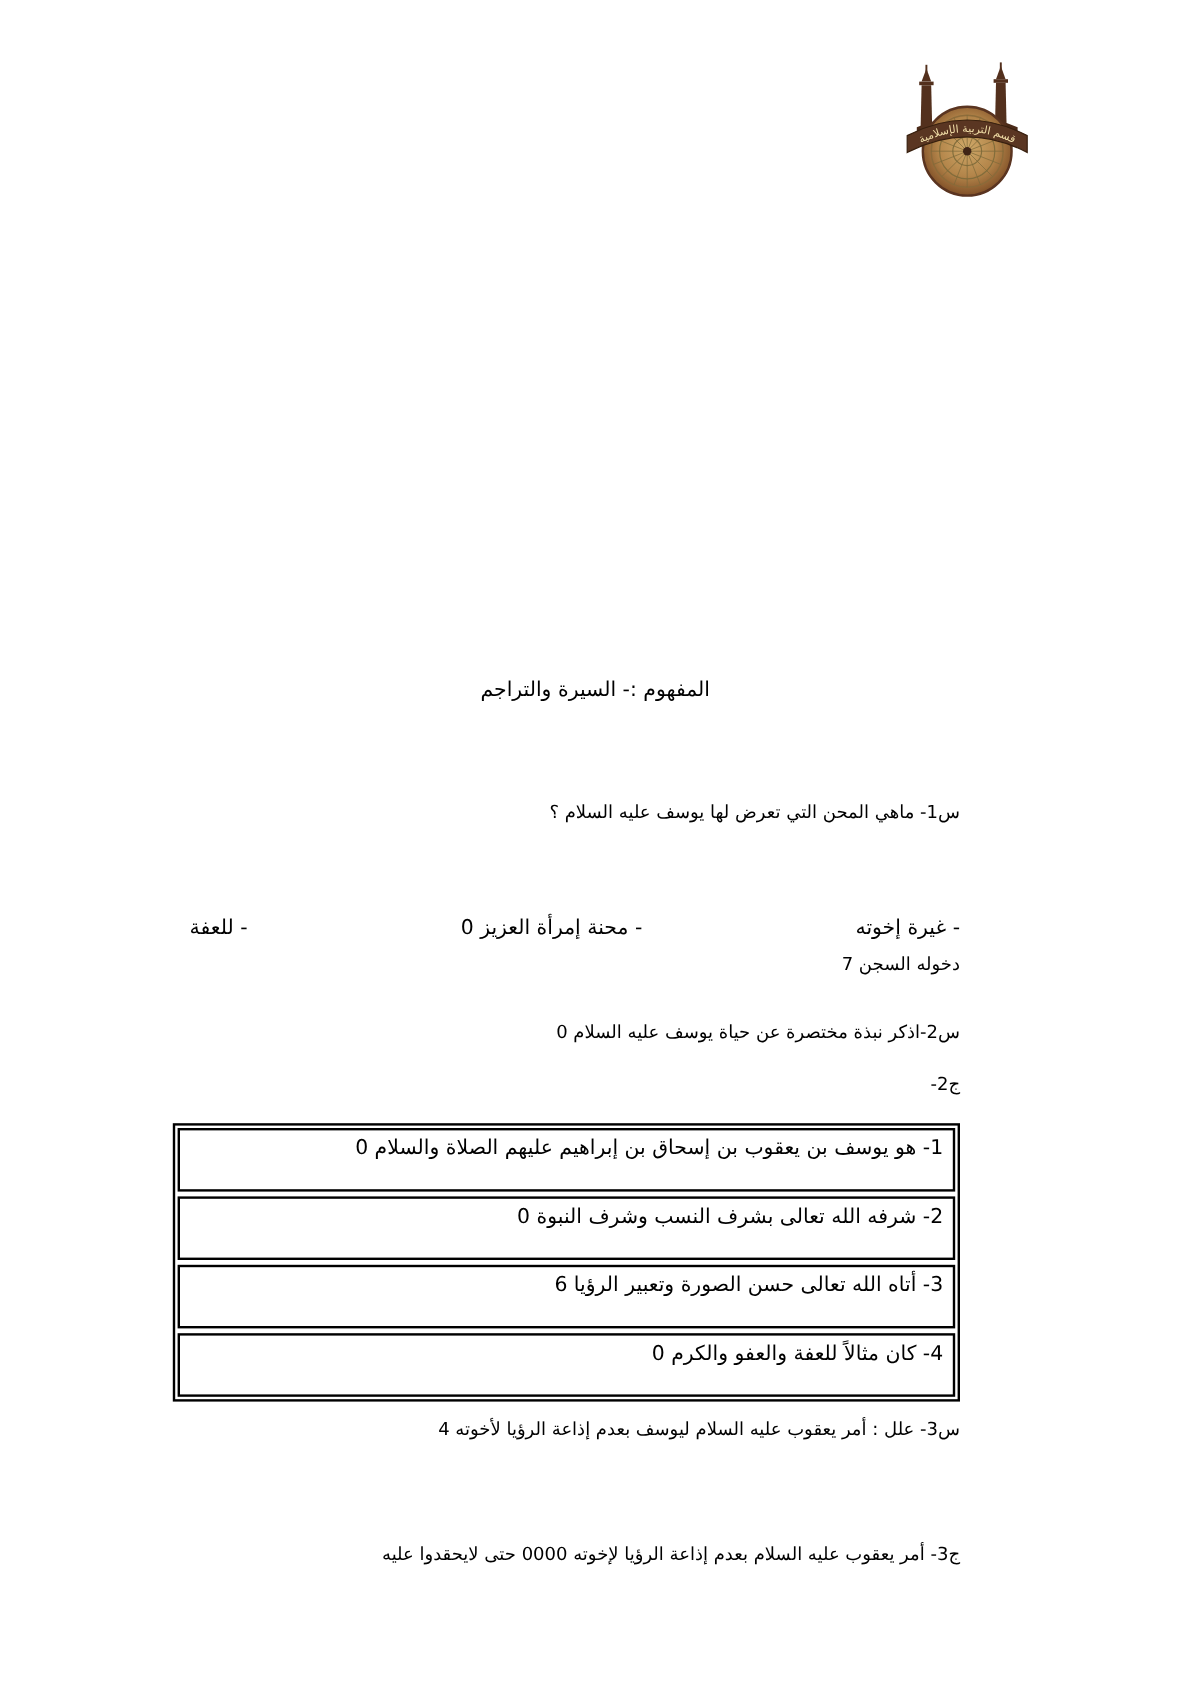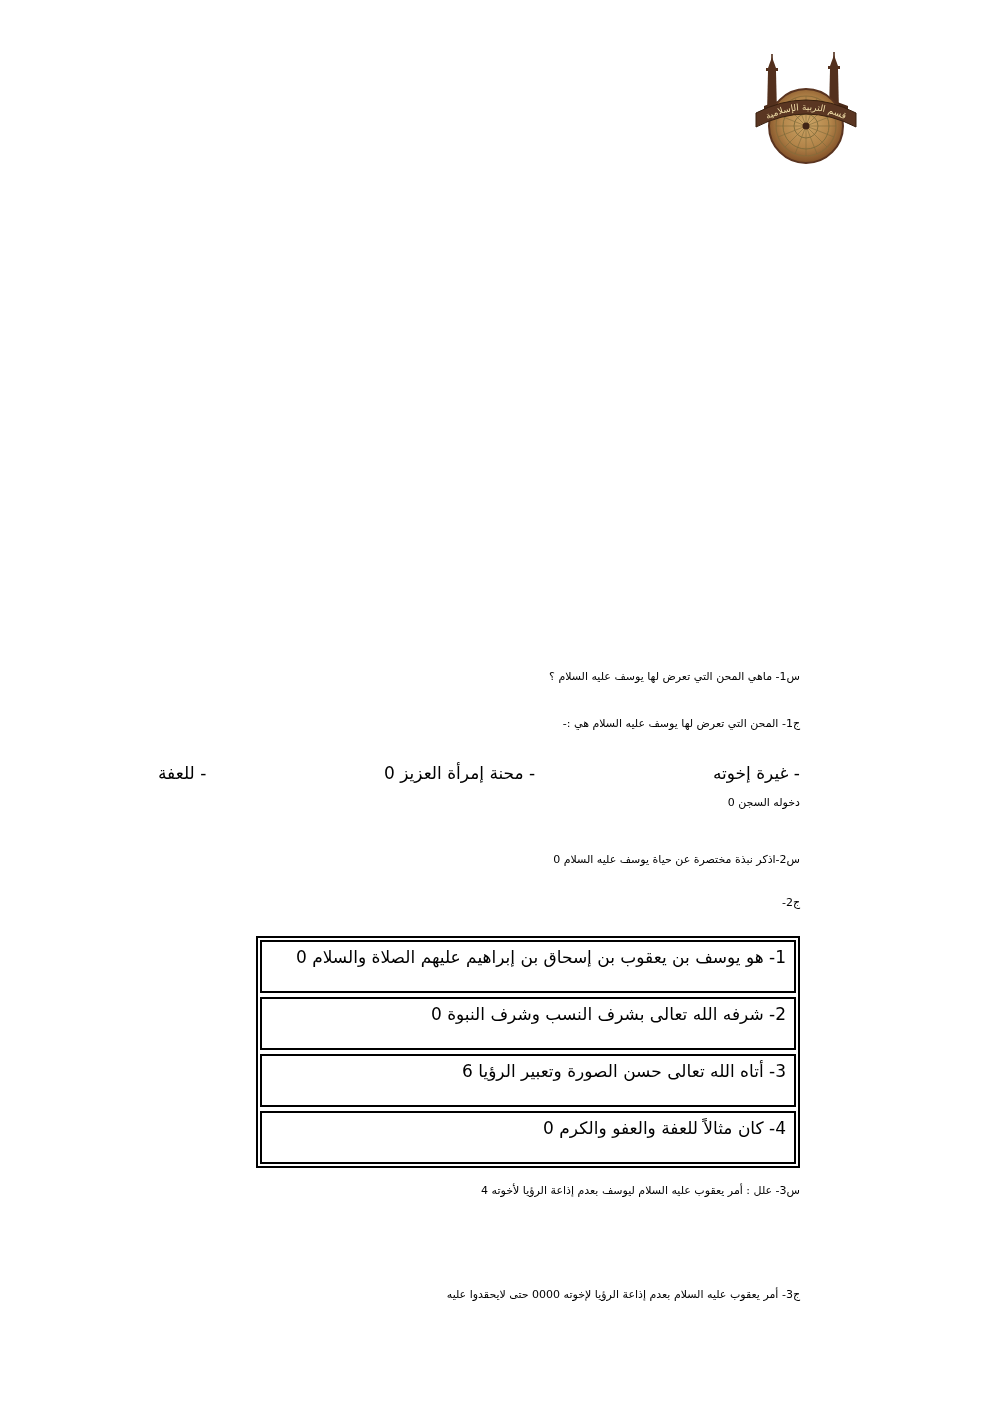--- a/index.html
+++ b/index.html
@@ -2,34 +2,34 @@
 <html lang="ar"><head>
 <meta charset="utf-8">
 <style>
   html,body { margin:0; padding:0; background:#ffffff; }
   .page {
     position:relative; width:992px; height:1403px; margin:0 auto;
     background:#ffffff; overflow:hidden; color:#000;
     font-family:"DejaVu Sans", sans-serif; direction:rtl;
   }
   .line {
-    position:absolute; right:192px; font-size:11px; line-height:30px;
+    position:absolute; right:192px; font-size:15px; line-height:30px;
     white-space:nowrap; text-align:right;
   }
   .centered {
     position:absolute; left:150px; right:150px; text-align:center;
     font-size:17px; line-height:30px; white-space:nowrap;
   }
   .trials-row {
     position:absolute; right:192px; left:158px; top:758px;
     display:flex; justify-content:space-between;
     font-size:17px; line-height:30px; white-space:nowrap;
   }
   .atable {
-    position:absolute; top:936px; right:192px; width:544px;
+    position:absolute; top:936px; right:192px; width:656px;
     border:2px solid #000; padding:2px; background:#fff; box-sizing:border-box;
   }
   .arow {
     border:2px solid #000; height:46px; margin-bottom:4px;
     padding:3px 8px 0 4px; font-size:17px; line-height:24px;
     text-align:right; overflow:hidden;
   }
   .arow:last-child { margin-bottom:0; }
   .logo { position:absolute; left:750px; top:50px; width:114px; height:118px; }
 </style>
@@ -84,30 +84,30 @@
     </g>
 
     <g>
       <path d="M6,63 Q56,37 106,63 L106,77 Q56,51 6,77 Z" fill="#5a3622" stroke="#38200f" stroke-width="1"></path>
       <text font-size="9" fill="#f2dfa8" letter-spacing="0.3">
         <textPath href="#bannerArc" startOffset="50%" text-anchor="middle">قسم التربية الإسلامية</textPath>
       </text>
     </g>
   </svg>
 
+  <div class="centered" style="top:560px">المفهوم :-  السيرة والتراجم</div>
 
   <div class="line" style="top:662px">س1- ماهي المحن التي تعرض لها يوسف عليه السلام ؟</div>
-  <div class="line" style="top:709px">ج1- المحن التي تعرض لها يوسف عليه السلام هي :-</div>
 
   <div class="trials-row">
     <span>- غيرة إخوته</span>
     <span>- محنة إمرأة العزيز 0</span>
     <span>- للعفة</span>
   </div>
-  <div class="line" style="top:788px">دخوله السجن 0</div>
+  <div class="line" style="top:788px">دخوله السجن 7</div>
 
   <div class="line" style="top:845px">س2-اذكر نبذة مختصرة عن حياة يوسف عليه السلام 0</div>
   <div class="line" style="top:888px">ج2-</div>
 
   <div class="atable">
     <div class="arow">1- هو يوسف بن يعقوب بن إسحاق بن إبراهيم عليهم الصلاة والسلام 0</div>
     <div class="arow">2- شرفه الله تعالى بشرف النسب وشرف النبوة 0</div>
     <div class="arow">3- أتاه الله تعالى حسن الصورة وتعبير الرؤيا 6</div>
     <div class="arow">4- كان مثالاً للعفة والعفو والكرم 0</div>
   </div>

